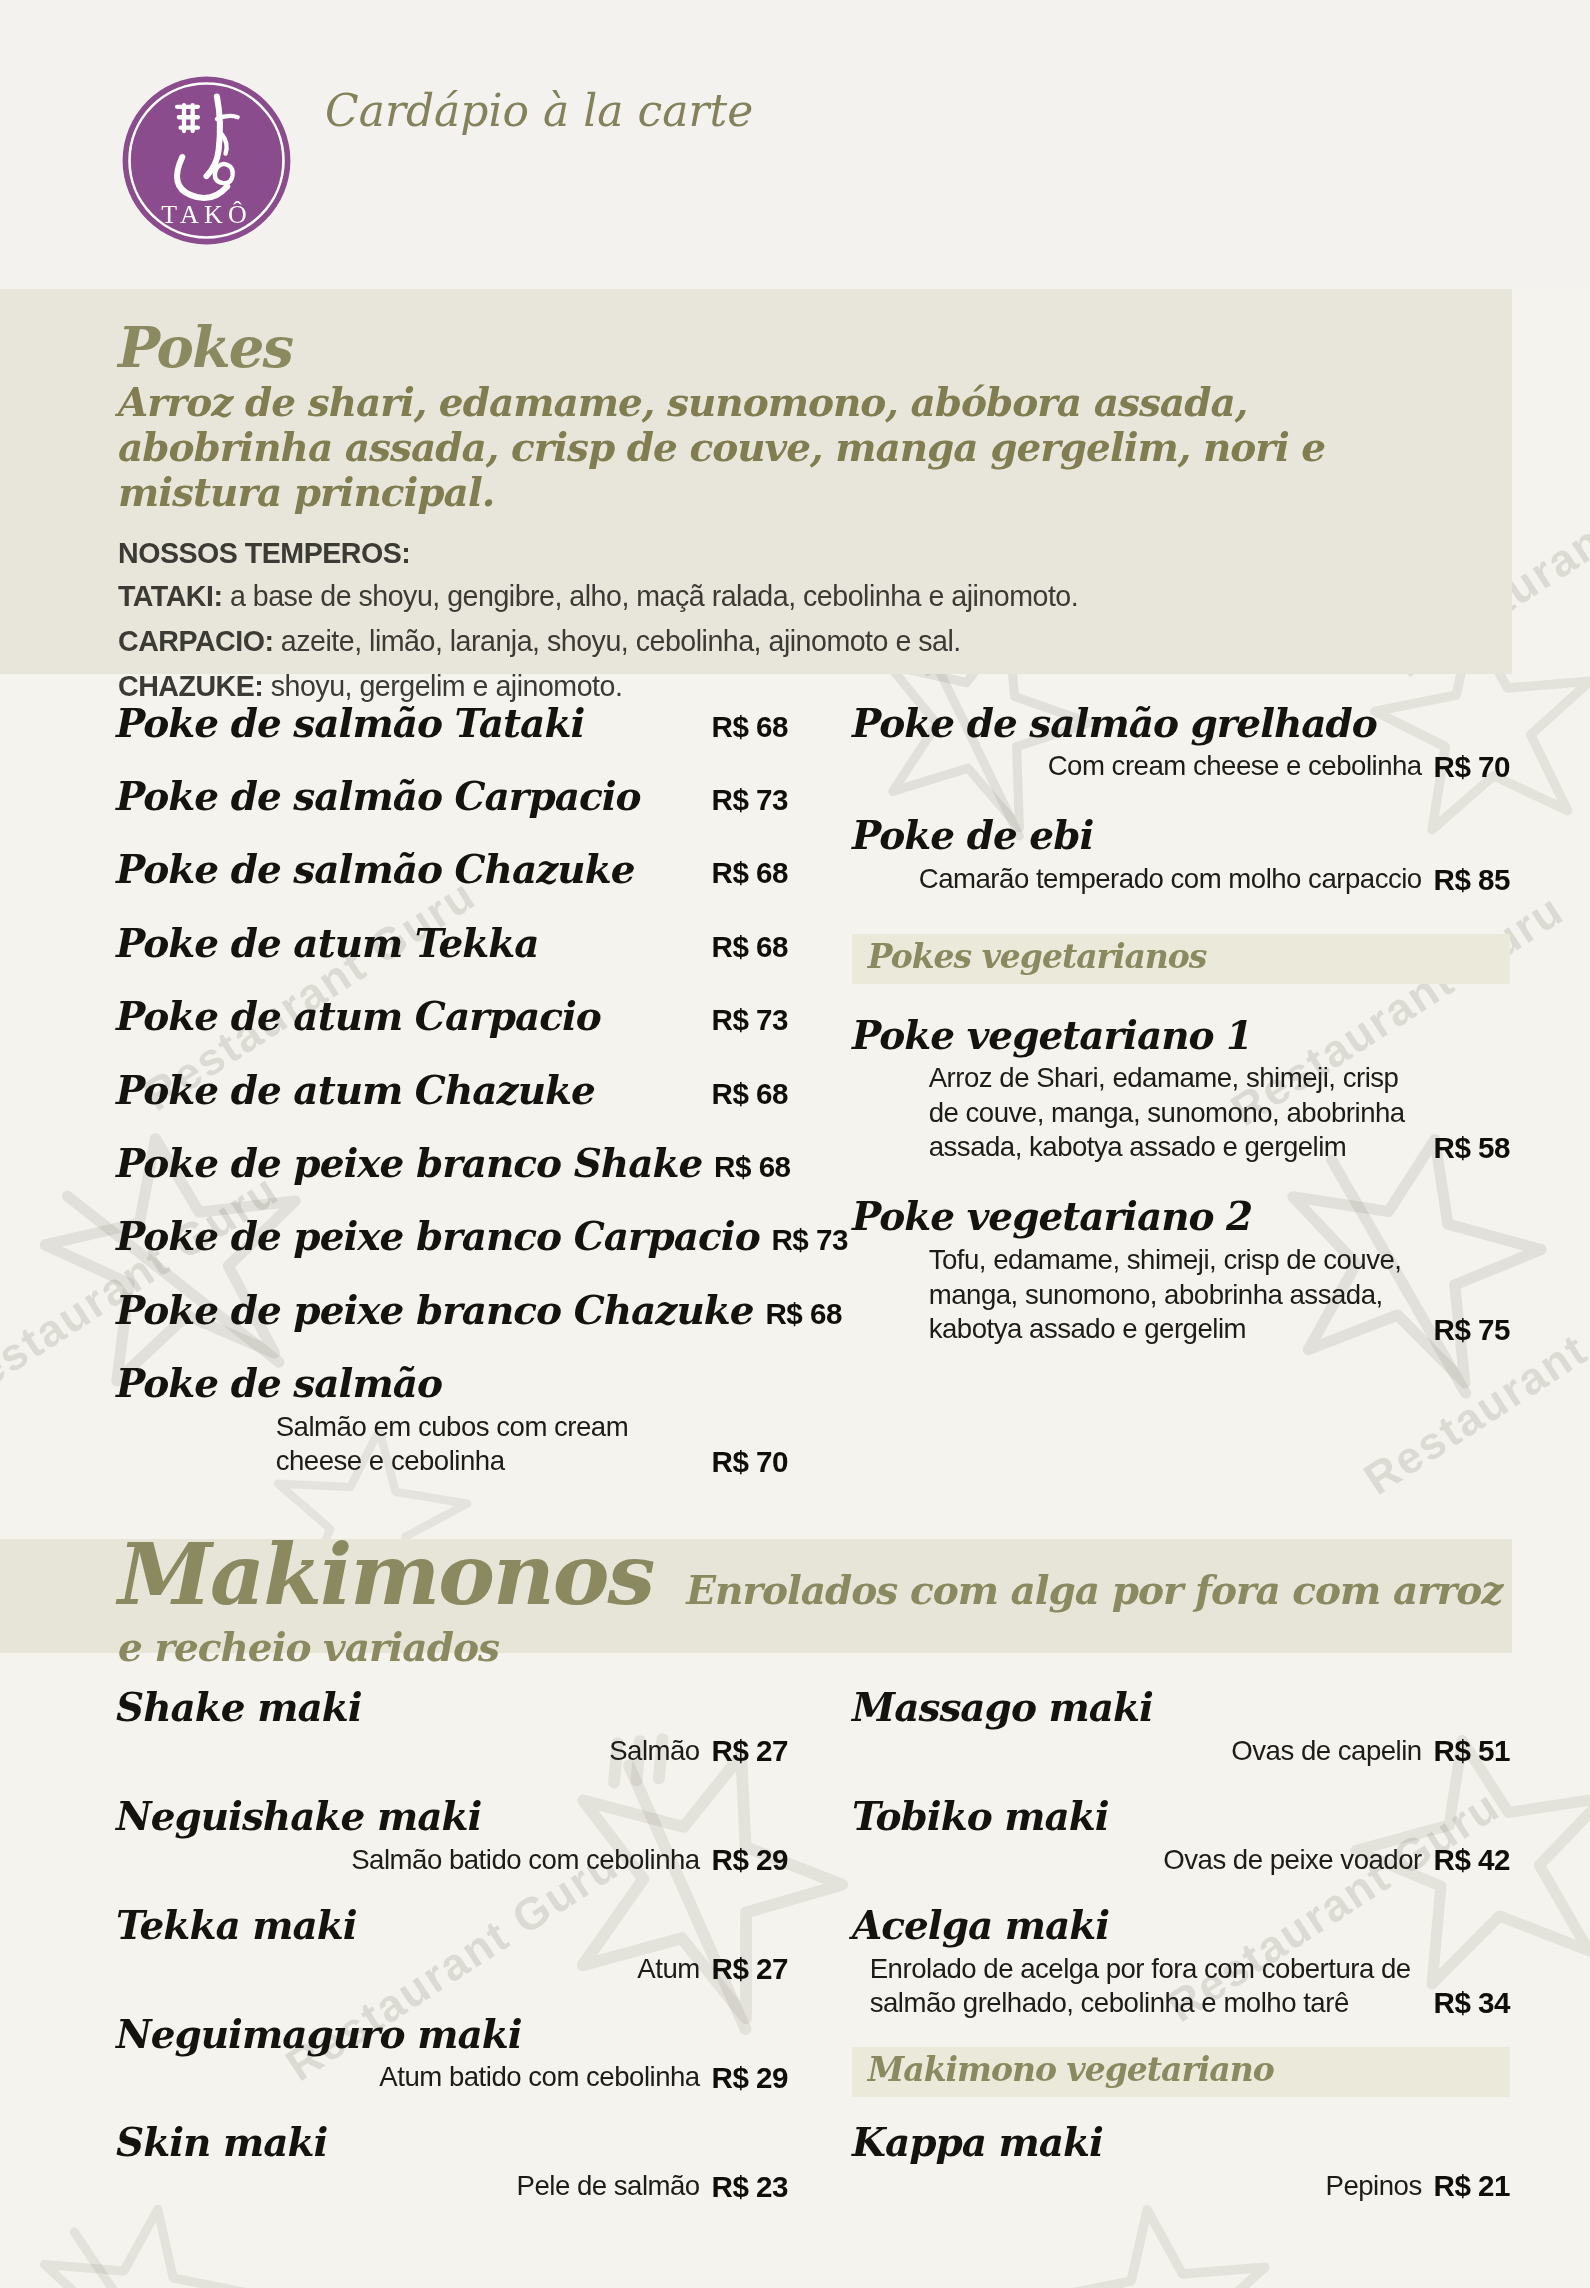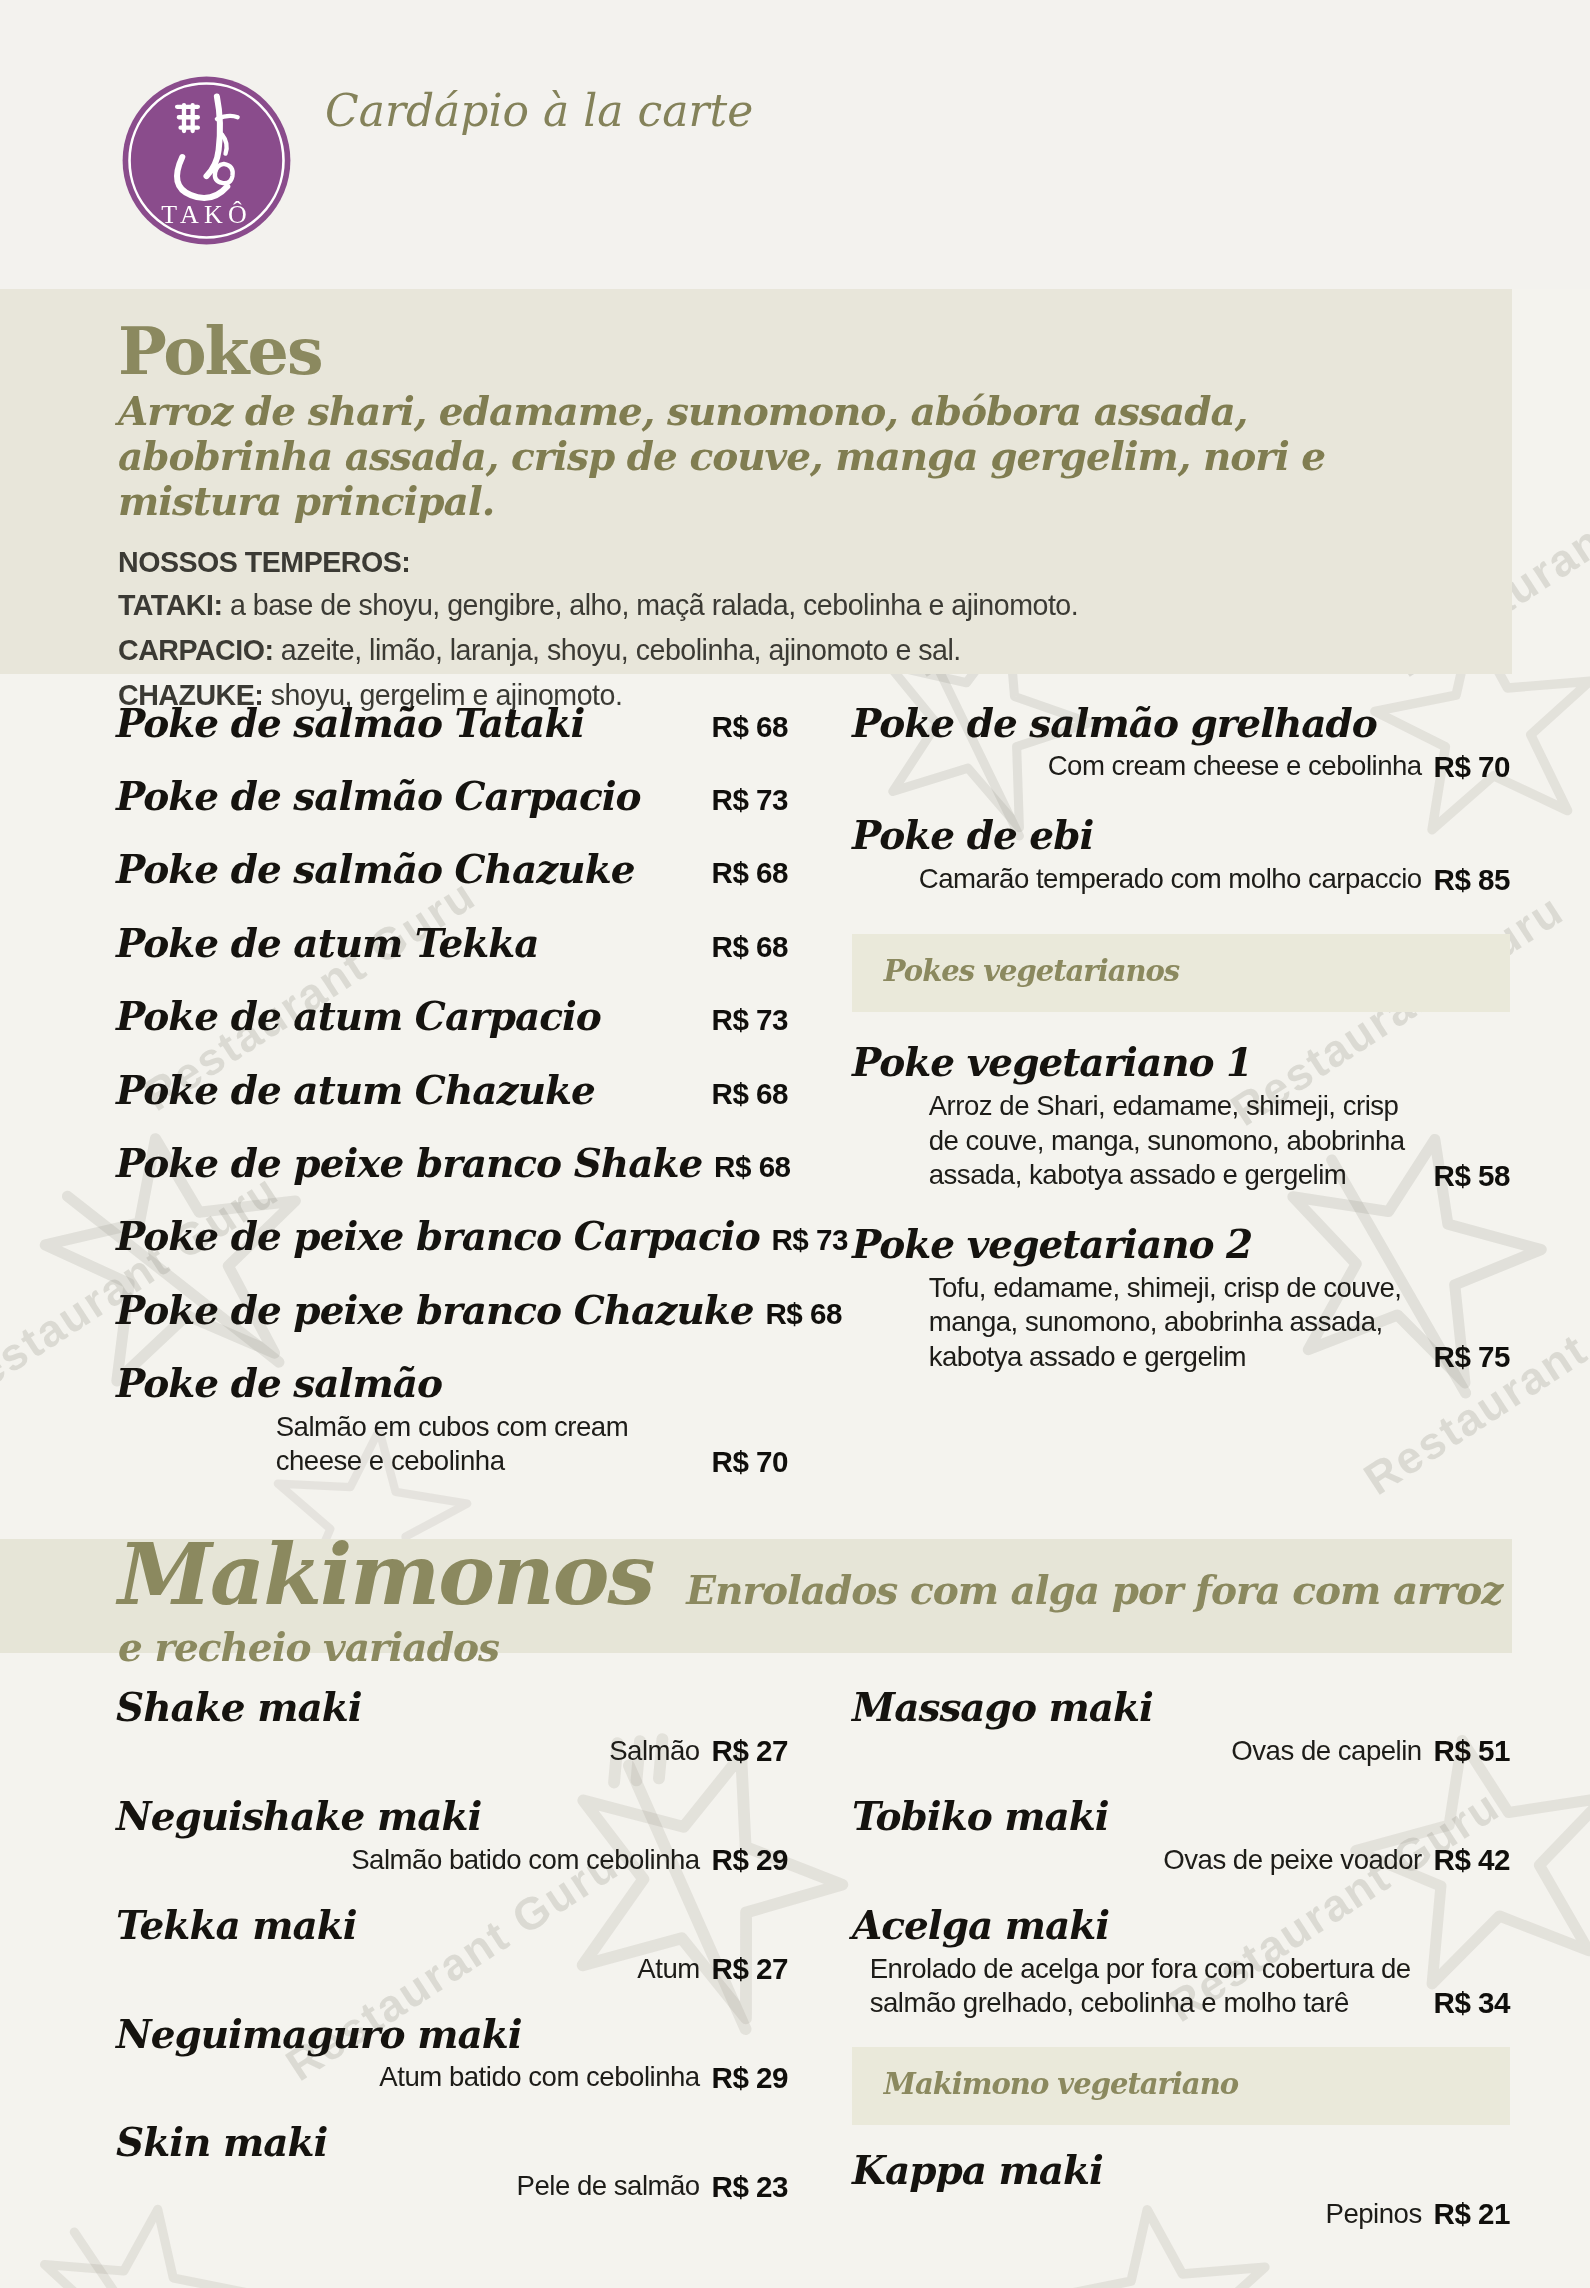--- a/index.html
+++ b/index.html
@@ -31,21 +31,21 @@
     font-size:44px;color:#84825a;letter-spacing:0px;
   }
 
   
   .pokes-band{
     margin-top:0;width:1512px;height:385px;
     background:#e8e6da;padding:29.6px 89px 0 118px;
   }
   .sec-title{
     margin:0;font-family:"DejaVu Serif","Liberation Serif",serif;
-    font-weight:bold;font-size:65px;line-height:1.0;
+    font-style:italic;font-weight:bold;font-size:56px;line-height:1.0;
     color:#8b895f;letter-spacing:-2px;
   }
   .sec-subtitle{
     margin:5.9px 0 0 0;max-width:1409px;
     font-family:"DejaVu Serif","Liberation Serif",serif;
     font-style:italic;font-weight:bold;font-size:39px;line-height:1.15;
     color:#807d51;letter-spacing:-1px;
   }
   .temperos-label{
     margin:21.7px 0 0 0;font-size:28.6px;font-weight:bold;color:#3b3a34;letter-spacing:-0.5px;
@@ -78,22 +78,22 @@
     letter-spacing:-0.5px;white-space:nowrap;padding-left:11.8px;
   }
   .pokes-cols .col-left .ds{max-width:424px;}
   .mi.veg .ds{max-width:493px;}
 
   .sub-band{
     background:#eae9da;width:100%;box-sizing:border-box;
     padding:5.9px 15.8px 9.9px 15.8px;margin:37px 0 29.6px 0;
   }
   .sub-band h3{
-    margin:16px;font-family:"DejaVu Serif","Liberation Serif",serif;
-    font-style:italic;font-weight:bold;font-size:29px;line-height:1.05;
+    margin:0;font-family:"DejaVu Serif","Liberation Serif",serif;
+    font-style:italic;font-weight:bold;font-size:33px;line-height:1.05;
     color:#8b895f;letter-spacing:-1px;
   }
   .sub-band.tight{margin:13.8px 0 23.6px 0;}
 
   
   .maki-band{
     width:1512px;height:114px;background:#e6e5d7;
     padding:0 0 0 118px;display:flex;align-items:center;
   }
   .maki-band h2{margin:0;padding-top:2px;}

